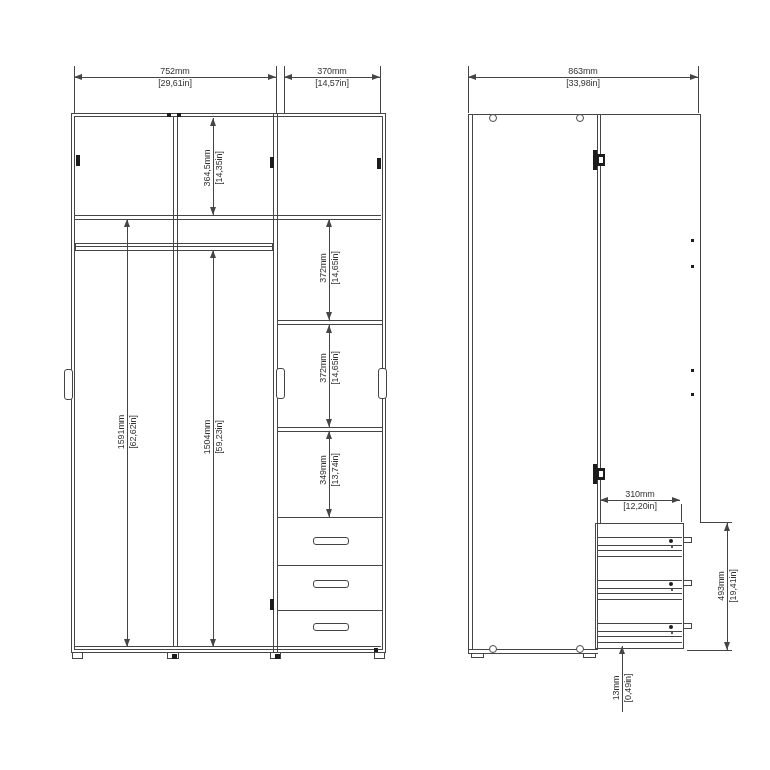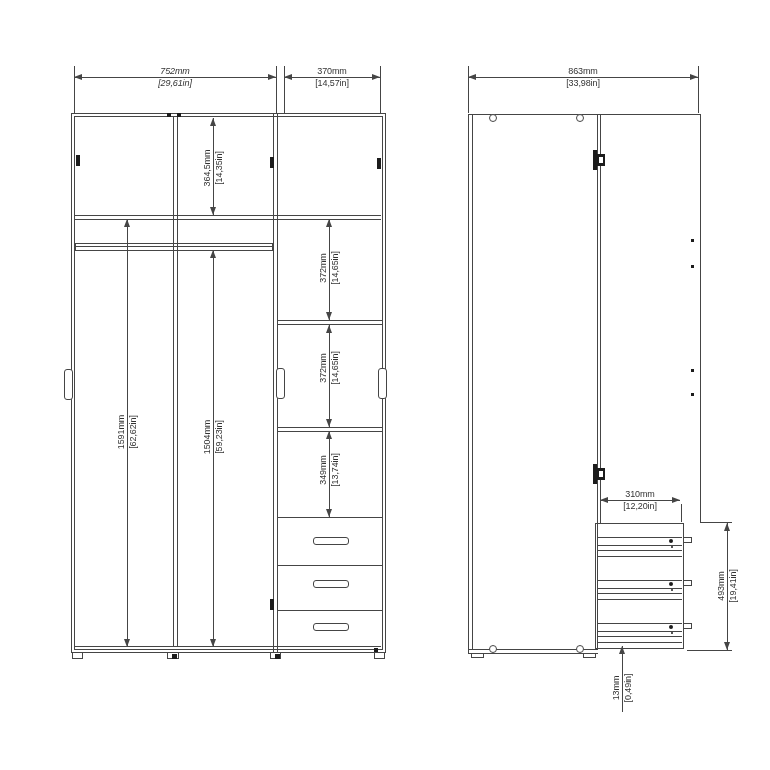--- a/index.html
+++ b/index.html
@@ -143,21 +143,21 @@
 
   
 
   
   <div class="grp">
     <div class="vl" style="left:74px;top:66px;height:47px;"></div>
     <div class="vl" style="left:276px;top:66px;height:47px;"></div>
     <div class="hl" style="left:74px;top:77px;width:202px;"></div>
     <div class="al" style="left:74px;top:74px;"></div>
     <div class="ar" style="left:268px;top:74px;"></div>
-    <div class="lbl" style="left:135px;top:65px;width:80px;font-style:italic;">
+    <div class="lbl" style="left:135px;top:65px;width:80px;">
       <div>752mm</div>
       <div>[29,61in]</div>
     </div>
   </div>
 
   
   <div class="grp">
     <div class="vl" style="left:284px;top:66px;height:47px;"></div>
     <div class="vl" style="left:380px;top:66px;height:47px;"></div>
     <div class="hl" style="left:284px;top:77px;width:96px;"></div>

